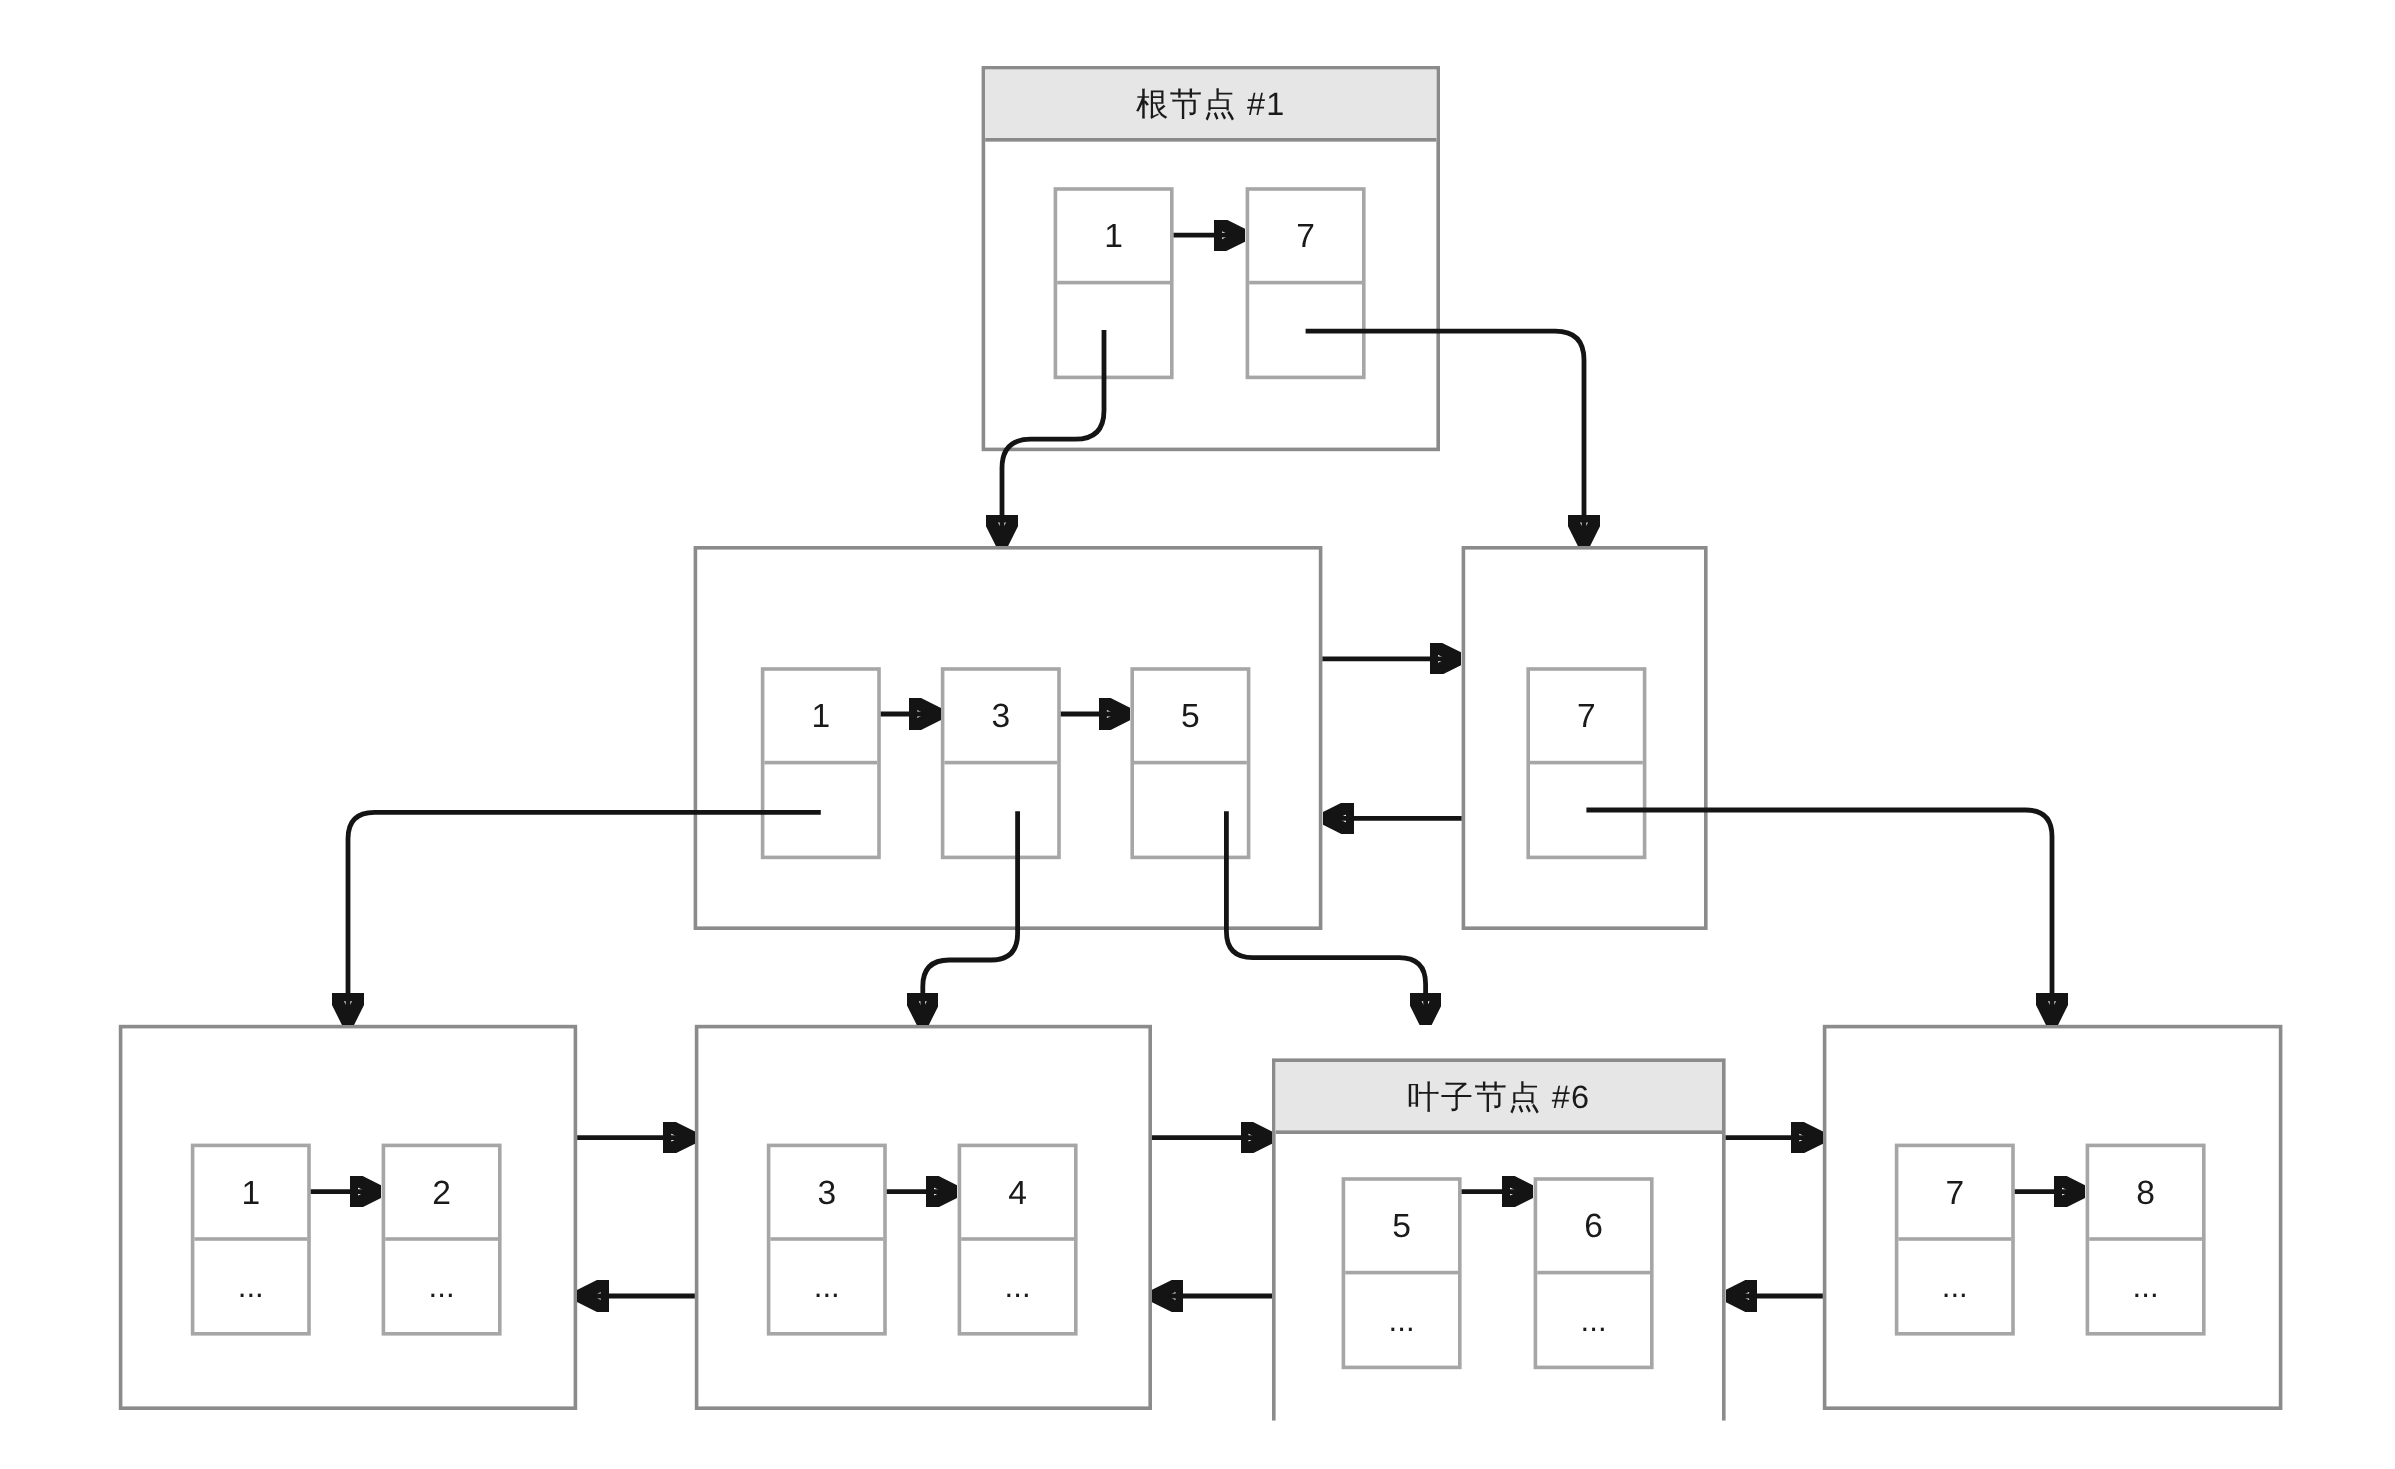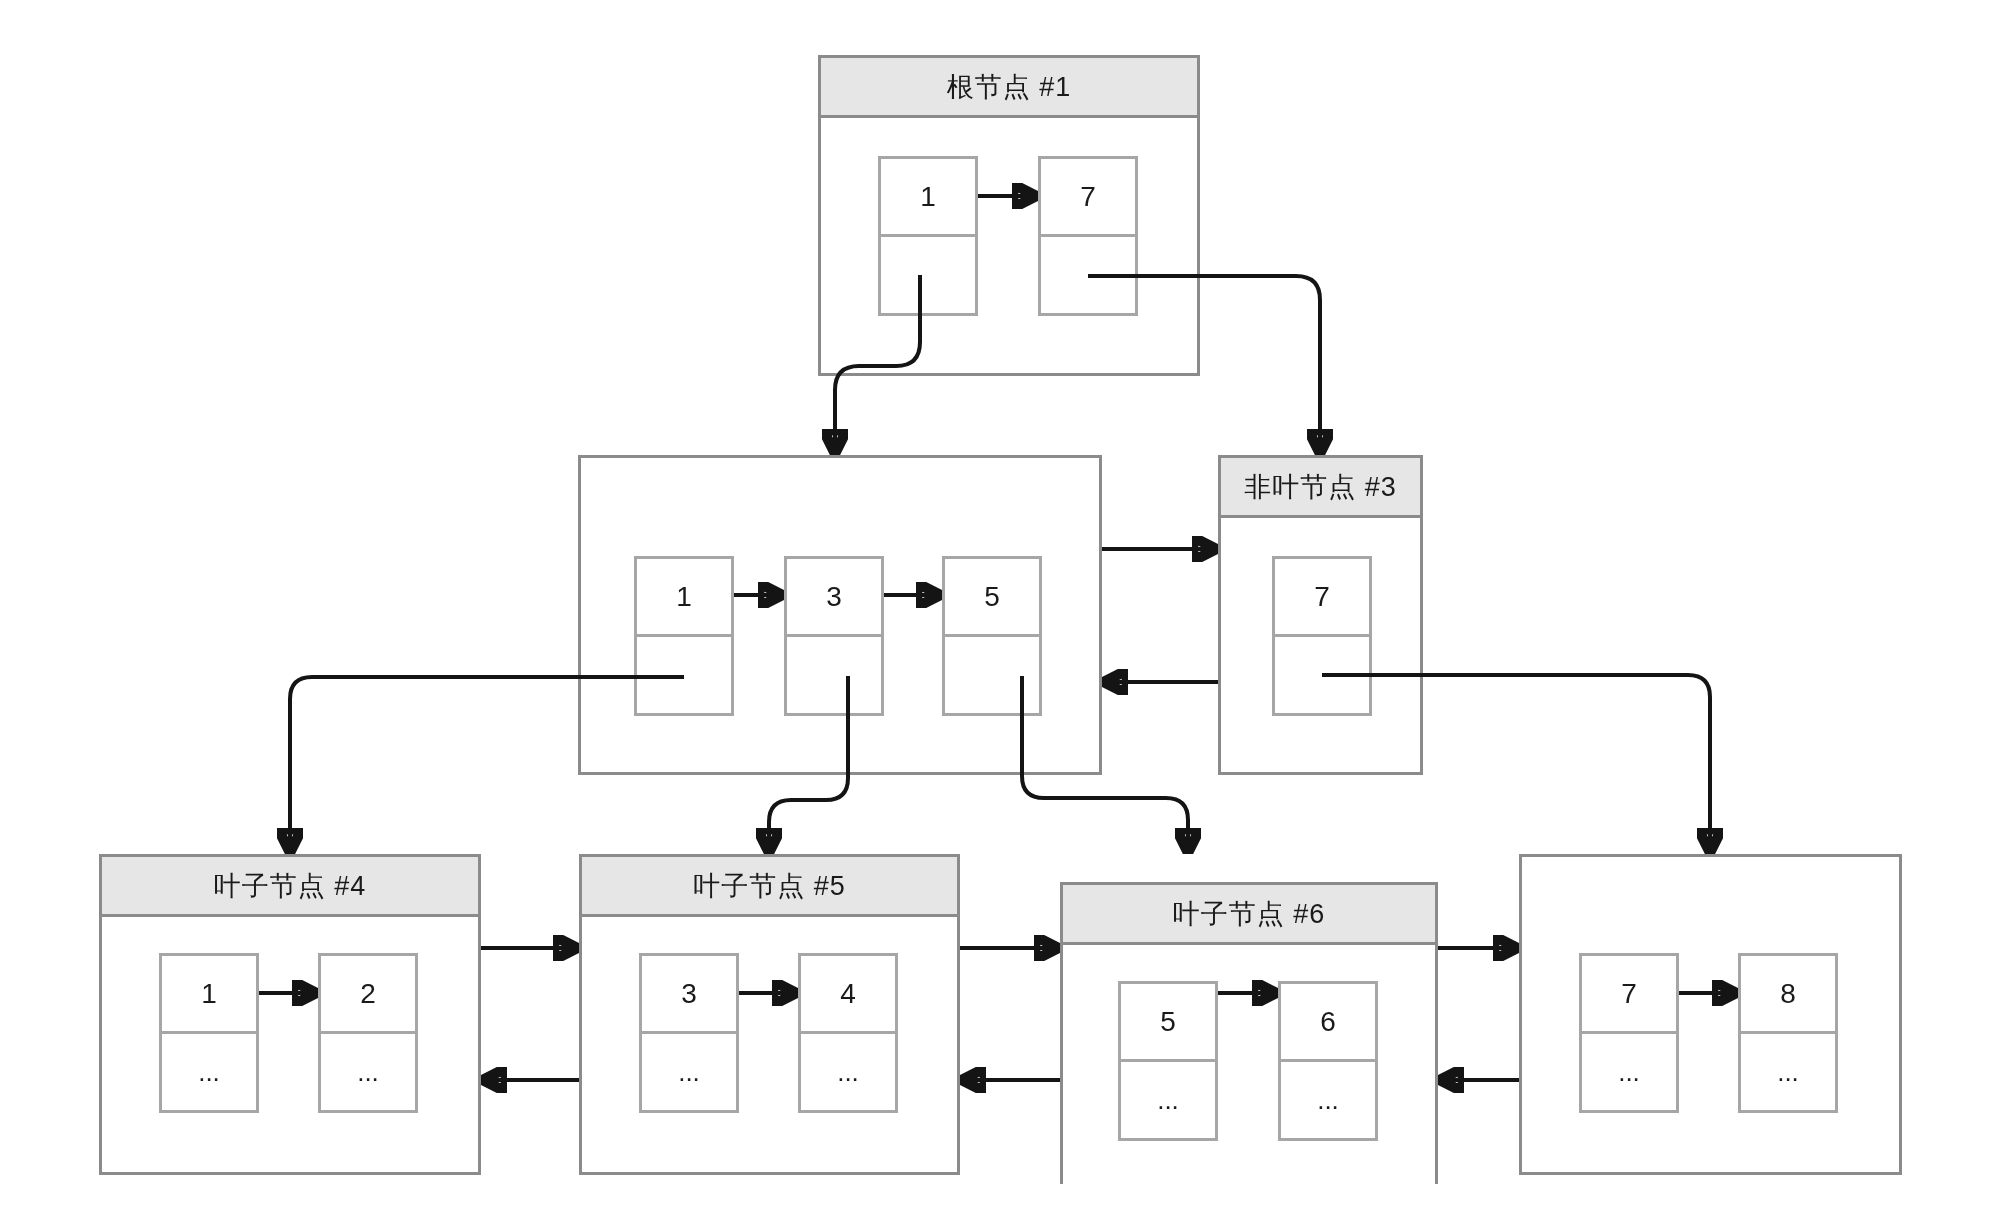--- a/index.html
+++ b/index.html
@@ -87,47 +87,38 @@
       <div class="cell-key">3</div>
       <div class="cell-ptr"></div>
     </div>
     <div class="cell" style="left:361px;top:98px">
       <div class="cell-key">5</div>
       <div class="cell-ptr"></div>
     </div>
   </div>
 
   <div class="node" style="left:1218px;top:455px;width:205px;height:320px">
-    <div class="node-title">
-      <span>非叶节点 #3</span>
-    </div>
     <div class="cell" style="left:51px;top:98px">
       <div class="cell-key">7</div>
       <div class="cell-ptr"></div>
     </div>
   </div>
 
   <div class="node" style="left:99px;top:854px;width:382px;height:321px">
-    <div class="node-title">
-      <span>叶子节点 #4</span>
-    </div>
     <div class="cell" style="left:57px;top:96px">
       <div class="cell-key">1</div>
       <div class="cell-ptr">...</div>
     </div>
     <div class="cell" style="left:216px;top:96px">
       <div class="cell-key">2</div>
       <div class="cell-ptr">...</div>
     </div>
   </div>
 
   <div class="node" style="left:579px;top:854px;width:381px;height:321px">
-    <div class="node-title">
-      <span>叶子节点 #5</span>
-    </div>
     <div class="cell" style="left:57px;top:96px">
       <div class="cell-key">3</div>
       <div class="cell-ptr">...</div>
     </div>
     <div class="cell" style="left:216px;top:96px">
       <div class="cell-key">4</div>
       <div class="cell-ptr">...</div>
     </div>
   </div>
 

